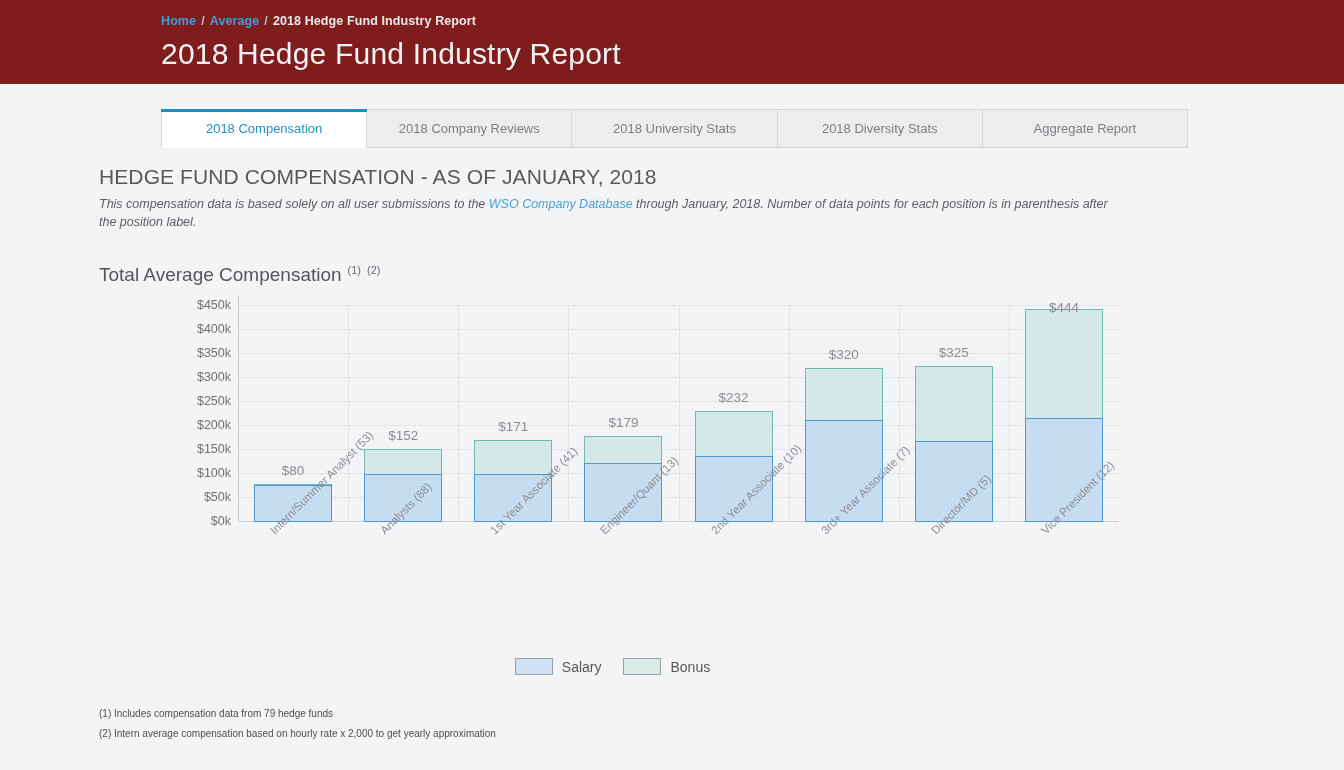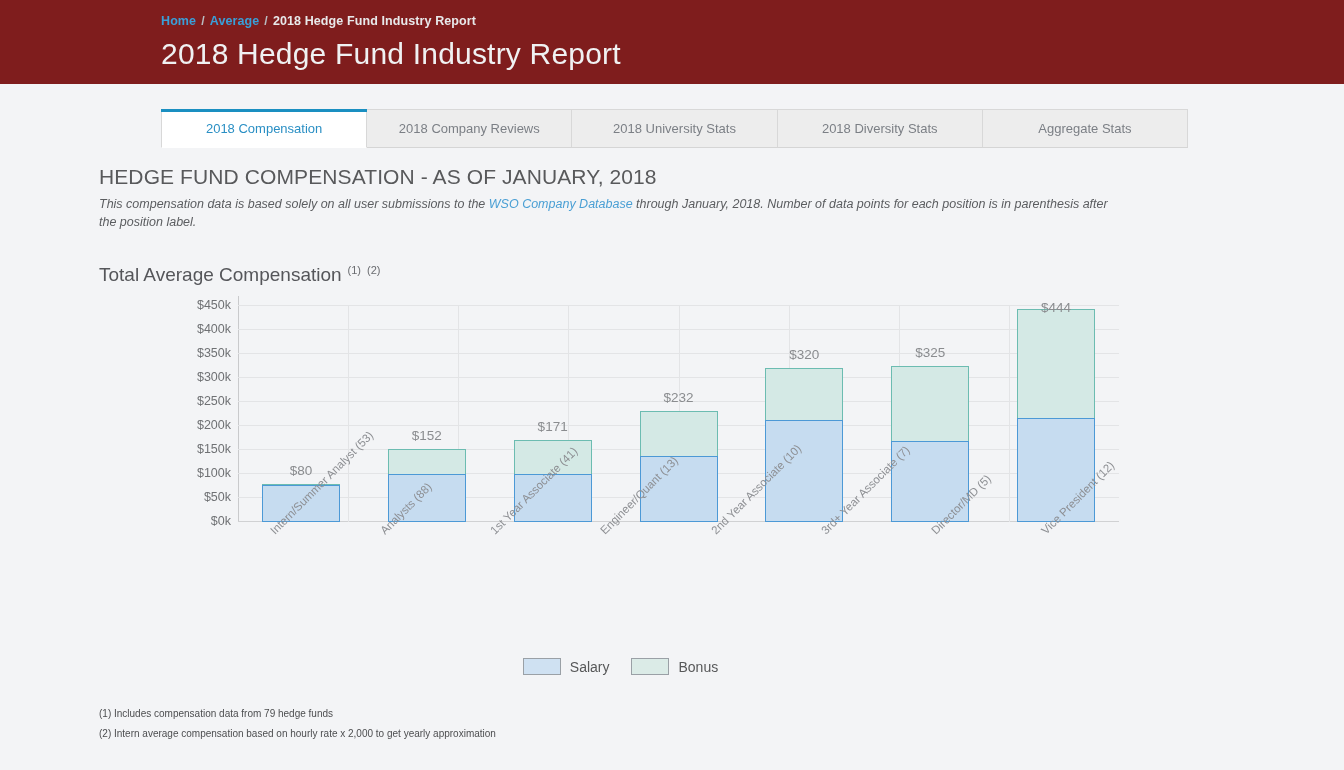--- a/index.html
+++ b/index.html
@@ -208,21 +208,21 @@
     font-size: 11.5px;
     color: #8d8f93;
     white-space: nowrap;
     transform: rotate(-45deg);
     transform-origin: left top;
   }
 
   .legend {
     position: absolute;
     top: 362px;
-    left: 8px;
+    left: 0;
     width: 1027px;
     display: flex;
     justify-content: center;
     gap: 22px;
     align-items: center;
   }
   .legend-item { display: flex; align-items: center; gap: 9px; }
   .swatch { width: 38px; height: 17px; }
   .swatch.salary { background: #cfe1f2; border: 1px solid #9aa0a6; }
   .swatch.bonus  { background: #dbebe7; border: 1px solid #9aa0a6; }
@@ -256,21 +256,21 @@
   <div class="tab">
     <span>2018 Company Reviews</span>
   </div>
   <div class="tab">
     <span>2018 University Stats</span>
   </div>
   <div class="tab">
     <span>2018 Diversity Stats</span>
   </div>
   <div class="tab">
-    <span>Aggregate Stats</span>
+    <span>Aggregate Report</span>
   </div>
 </div>
 
 <div class="content">
 
   <div class="section-heading">HEDGE FUND COMPENSATION - AS OF JANUARY, 2018</div>
 
   <div class="section-desc">
     <span>This compensation data is based solely on all user submissions to the </span><a href="#">WSO Company Database</a><span> through January, 2018. Number of data points for each position is in parenthesis after the position label.</span>
   </div>
@@ -335,20 +335,27 @@
               <div class="seg salary" style="height: 47.52px;"></div>
             </div>
             <div class="bar-label" style="bottom: 78.96px;">$152</div>
           </div>
           <div class="barcell">
             <div class="bar">
               <div class="seg bonus" style="height: 33.6px;"></div>
               <div class="seg salary" style="height: 48.48px;"></div>
             </div>
             <div class="bar-label" style="bottom: 88.08px;">$171</div>
+          </div>
+          <div class="barcell">
+            <div class="bar">
+              <div class="seg bonus" style="height: 26.88px;"></div>
+              <div class="seg salary" style="height: 59.04px;"></div>
+            </div>
+            <div class="bar-label" style="bottom: 91.92px;">$179</div>
           </div>
           <div class="barcell">
             <div class="bar">
               <div class="seg bonus" style="height: 45.12px;"></div>
               <div class="seg salary" style="height: 66.24px;"></div>
             </div>
             <div class="bar-label" style="bottom: 117.36px;">$232</div>
           </div>
           <div class="barcell">
             <div class="bar">

